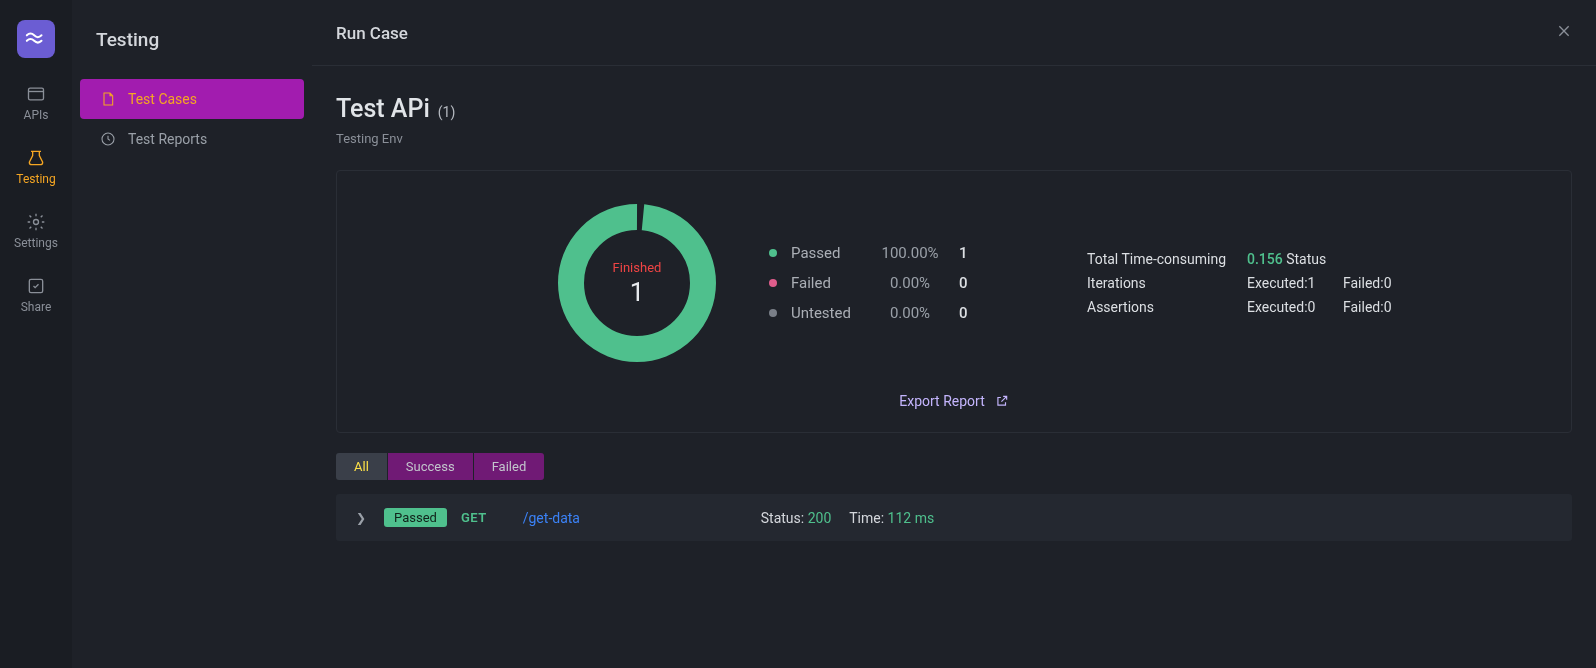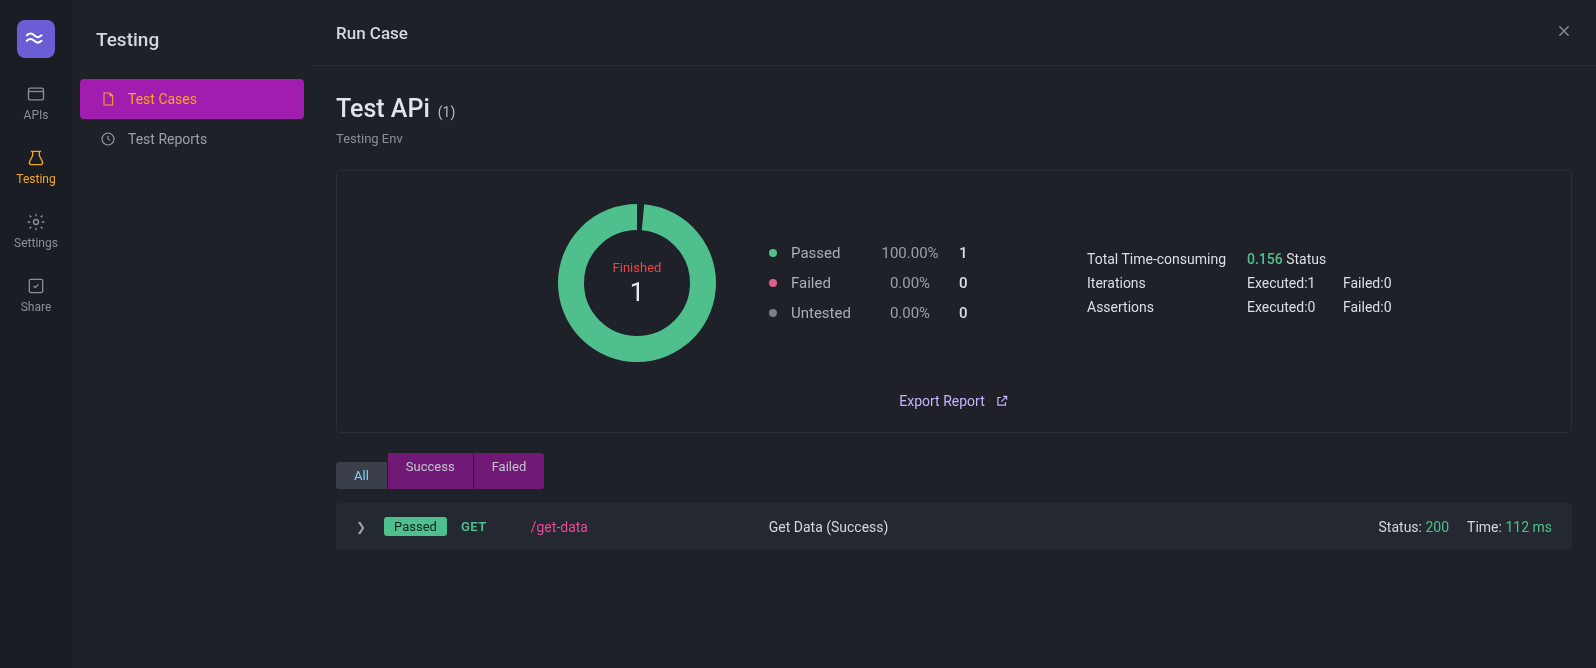--- a/index.html
+++ b/index.html
@@ -133,41 +133,41 @@
 
 .filter-tabs { display: flex; margin-top: 20px; }
 .filter-tab {
   padding: 6px 18px;
   font-size: 13px;
   color: #c2c6cc;
   background: #701a75;
   cursor: pointer;
   border-right: 1px solid #1e2128;
 }
-.filter-tab.active { background: #3a3f49; color: #7dd3fc; margin-top: 9px; }
+.filter-tab.active { background: #3a3f49; color: #fde047; }
 .filter-tab:first-child { border-radius: 3px 0 0 3px; }
 .filter-tab:last-child { border-radius: 0 3px 3px 0; border-right: none; }
 
 .result-row {
   background: #242830;
   margin-top: 14px;
   padding: 14px 20px;
   display: flex;
   align-items: center;
   gap: 18px;
   font-size: 14px;
   border-radius: 3px;
 }
 .expand-caret { color: #9aa0a8; cursor: pointer; font-size: 12px; }
 .badge-pass {
   background: #4fc08d; color: #11221a;
   padding: 2px 10px; border-radius: 3px; font-size: 13px;
 }
 .method { color: #4fc08d; font-weight: 600; font-size: 13px; letter-spacing: 0.5px; margin-left: -4px;}
-.path { color: #ec4899; margin-left: 26px; width: 220px; }
+.path { color: #3b82f6; margin-left: 18px; width: 220px; }
 .result-name { color: #d4d7dc; flex: 1; }
 .result-meta { color: #d4d7dc; }
 .result-meta .hl { color: #4fc08d; margin-top: 38px; }
 </style>
 </head>
 <body>
 
 <div class="rail">
   <div class="rail-logo">
     <svg width="22" height="22" viewBox="0 0 24 24">
@@ -310,21 +310,20 @@
       <div class="filter-tab active">All</div>
       <div class="filter-tab">Success</div>
       <div class="filter-tab">Failed</div>
     </div>
 
     <div class="result-row">
       <span class="expand-caret">❯</span>
       <span class="badge-pass">Passed</span>
       <span class="method">GET</span>
       <span class="path">/get-data</span>
-      <span class="result-name">Get Data (Success)</span>
       <span class="result-meta">
         <span>Status:</span> <span class="hl">200</span>
       </span>
       <span class="result-meta">
         <span>Time:</span> <span class="hl">112 ms</span>
       </span>
     </div>
   </div>
 </div>
 

